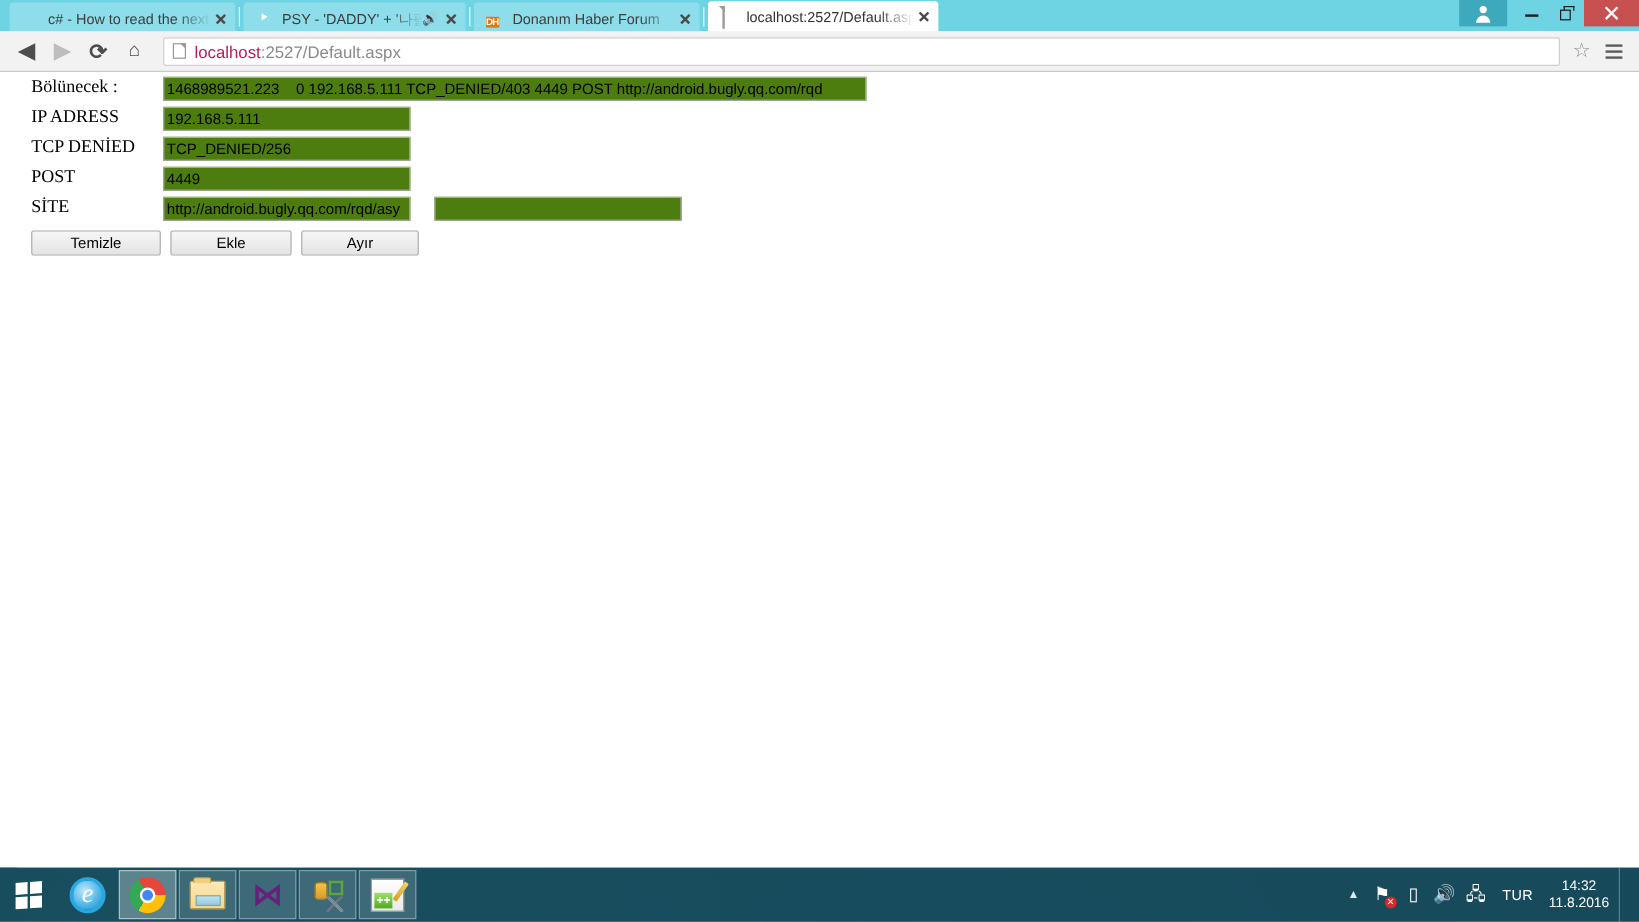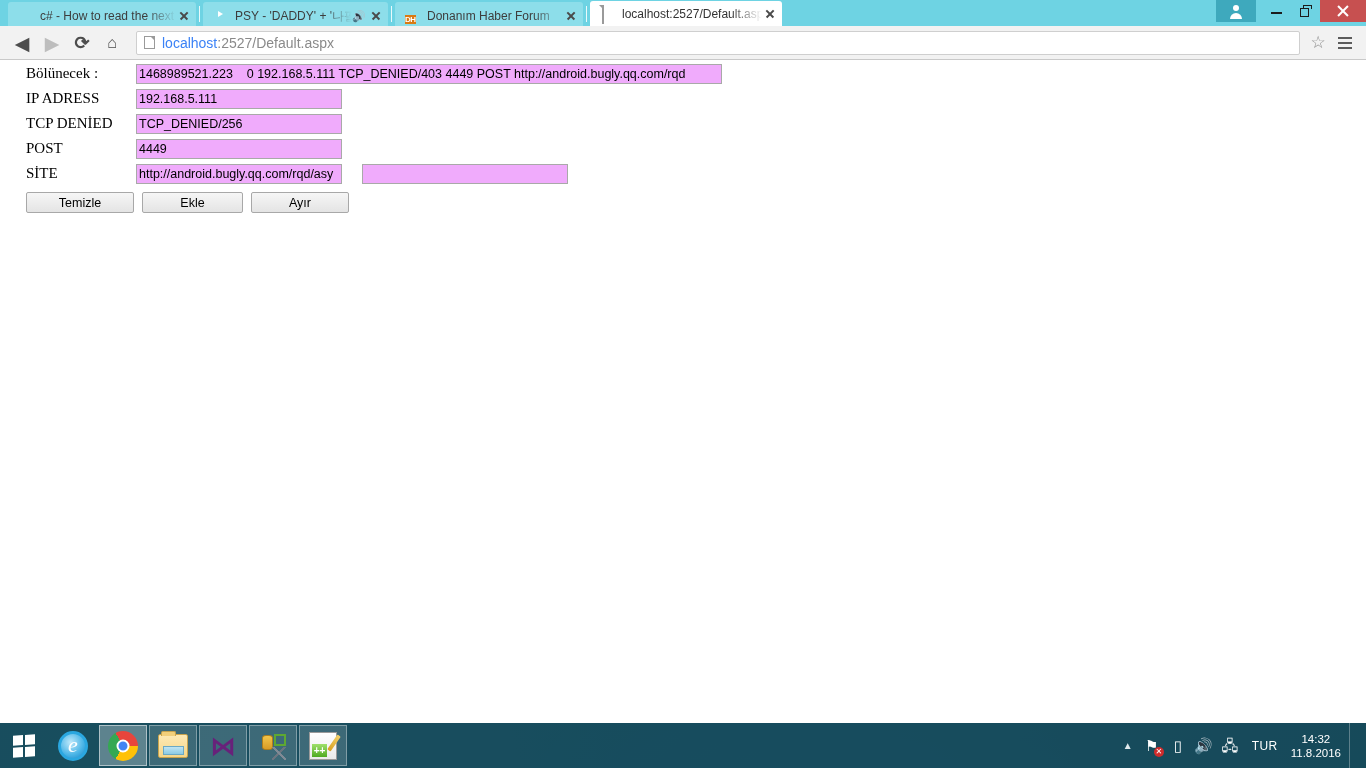--- a/index.html
+++ b/index.html
@@ -286,21 +286,21 @@
     align-items: center;
     padding: 0 6px;
     box-sizing: border-box;
   }
   #omnibox .fav-page { margin: 0 7px 0 1px; height: 13px; width: 11px; }
   #url-text {
     font-size: 14px;
     color: #8a8a8a;
     white-space: nowrap;
   }
-  #url-text .host { color: #3b82f6; }
+  #url-text .host { color: #be185d; }
   #star-btn {
     width: 24px; height: 24px;
     position: relative;
     flex: 0 0 24px;
     cursor: pointer;
   }
   #star-btn span {
     position: absolute;
     left: 50%; top: 50%;
     transform: translate(-50%,-54%);
@@ -347,21 +347,21 @@
     flex: 0 0 110px;
     font-family: "Liberation Serif", serif;
     font-size: 15px;
     color: #000;
     white-space: nowrap;
   }
   .txt {
     font-family: "Liberation Sans", sans-serif;
     font-size: 12.5px;
     color: #000;
-    background: #f0abfc;
+    background: #4d7c0f;
     border: 1px solid #a9a9a9;
     height: 18px;
     line-height: 18px;
     padding: 0 2px;
     box-sizing: content-box;
     outline: none;
     white-space: pre;
     overflow: hidden;
     text-overflow: clip;
   }

